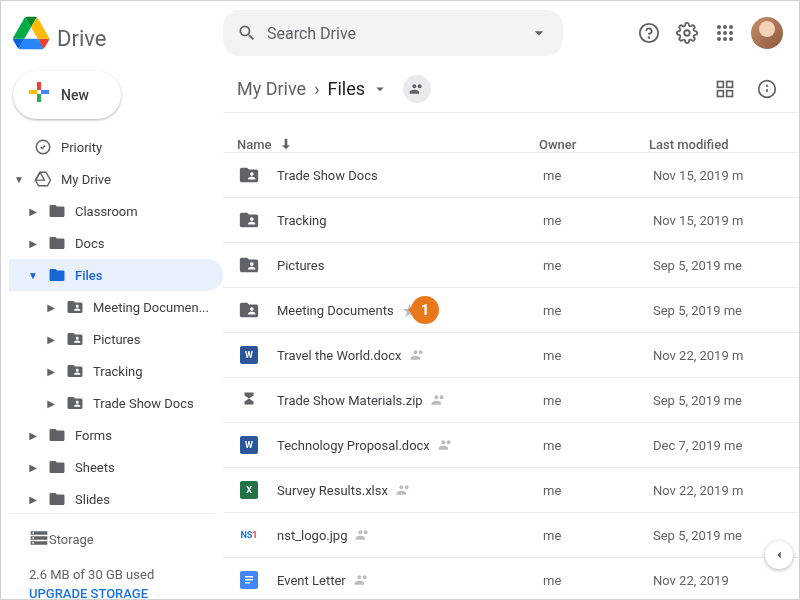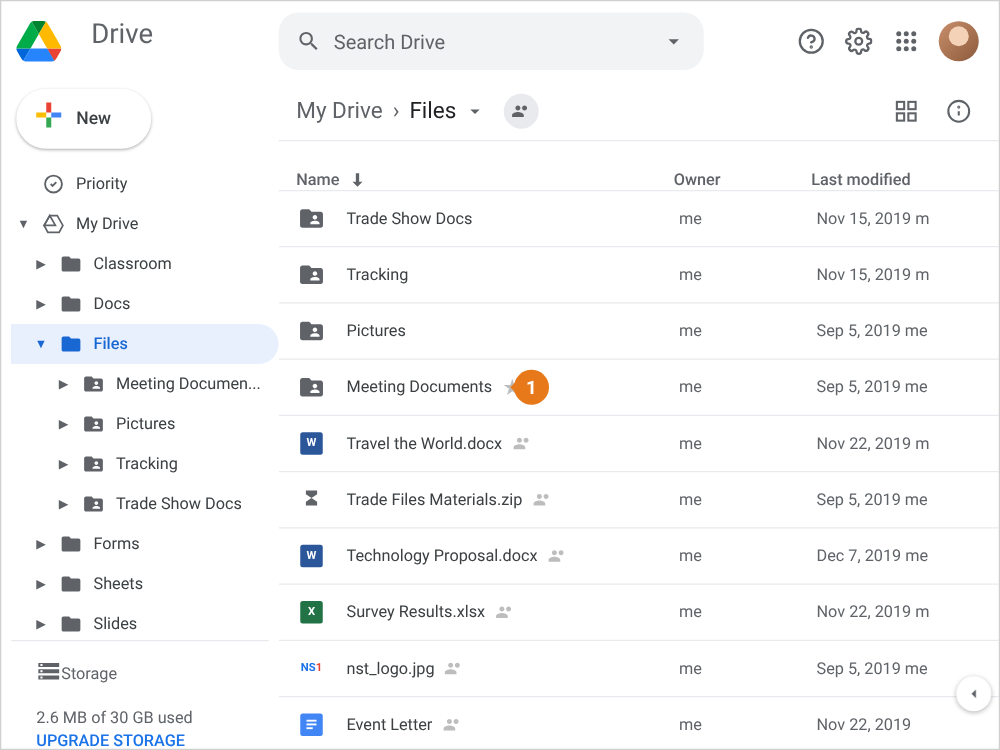--- a/index.html
+++ b/index.html
@@ -1,20 +1,20 @@
 <!DOCTYPE html>
 <html><head>
 <meta charset="utf-8">
 <style>
 * { margin: 0; padding: 0; box-sizing: border-box; font-family: 'Segoe UI', Roboto, Arial, sans-serif; }
 body { width: 800px; height: 600px; overflow: hidden; background: #fff; border: 1px solid #d0d0d0; position: relative; }
 
 
 .header { height: 64px; display: flex; align-items: center; padding: 0 16px 0 12px; }
-.logo-area { display: flex; align-items: flex-start; gap: 24px; width: 210px; }
+.logo-area { display: flex; align-items: flex-end; gap: 8px; width: 210px; }
 .drive-logo { width: 36px; height: 36px; }
 .drive-text { font-size: 22px; color: #5f6368; }
 .search-box { flex: 1; max-width: 340px; height: 46px; background: #f1f3f4; border-radius: 16px; display: flex; align-items: center; padding: 0 14px; gap: 10px; }
 .search-box .placeholder { color: #5f6368; font-size: 16px; flex: 1; }
 .header-icons { margin-left: auto; display: flex; align-items: center; gap: 14px; }
 .icon-btn { width: 24px; height: 24px; color: #5f6368; display: flex; align-items: center; justify-content: center; cursor: pointer; }
 .avatar { width: 32px; height: 32px; border-radius: 50%; background: linear-gradient(135deg,#c98f6b,#8b5a3c); overflow: hidden; position: relative; }
 .avatar::after { content:''; position:absolute; top:4px; left:8px; width:16px; height:16px; background:#f4d2b8; border-radius:50%; }
 
 
@@ -375,21 +375,21 @@
           <span class="owner">me</span>
           <span class="mod">Nov 22, 2019 m</span>
         </div>
         <div class="file-row">
           <span class="fileic">
             <svg width="18" height="18" viewBox="0 0 24 24" fill="#5f6368">
               <path d="M6 2h12v4l-6 4 6 4v4H6v-4l6-4-6-4z"></path>
             </svg>
           </span>
           <span class="fname">
-            <span>Trade Files Materials.zip</span>
+            <span>Trade Show Materials.zip</span>
             <span class="shared-ic">
               <svg width="16" height="16" viewBox="0 0 24 24" fill="#bdbdbd">
                 <path d="M16 11c1.66 0 3-1.34 3-3s-1.34-3-3-3-3 1.34-3 3 1.34 3 3 3zm-8 0c1.66 0 3-1.34 3-3S9.66 5 8 5 5 6.34 5 8s1.34 3 3 3zm0 2c-2.33 0-7 1.17-7 3.5V19h14v-2.5c0-2.33-4.67-3.5-7-3.5z"></path>
               </svg>
             </span>
           </span>
           <span class="owner">me</span>
           <span class="mod">Sep 5, 2019 me</span>
         </div>
         <div class="file-row">

